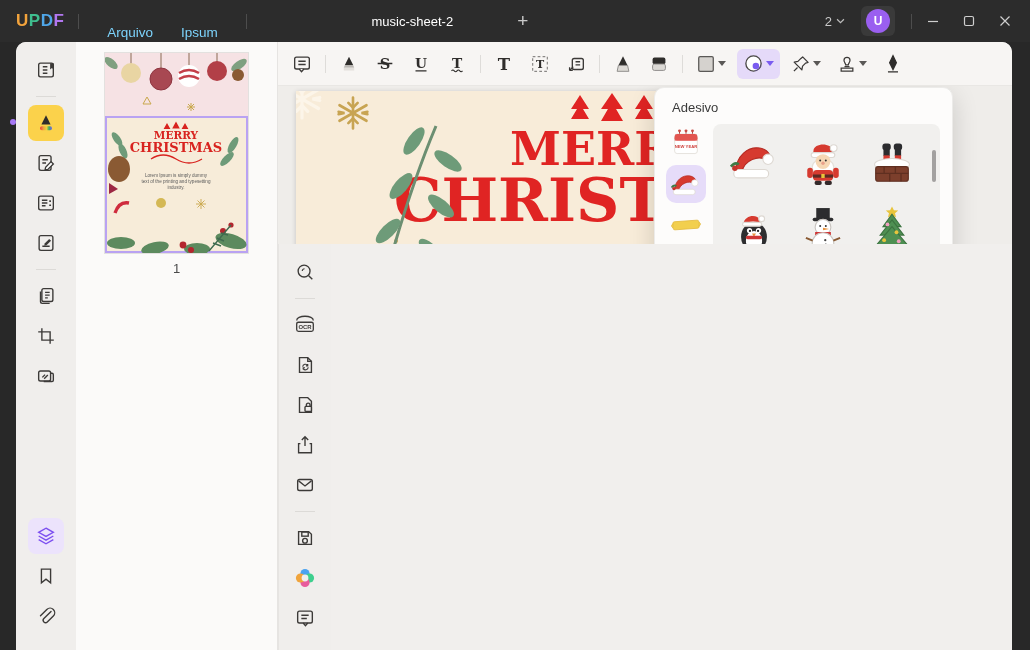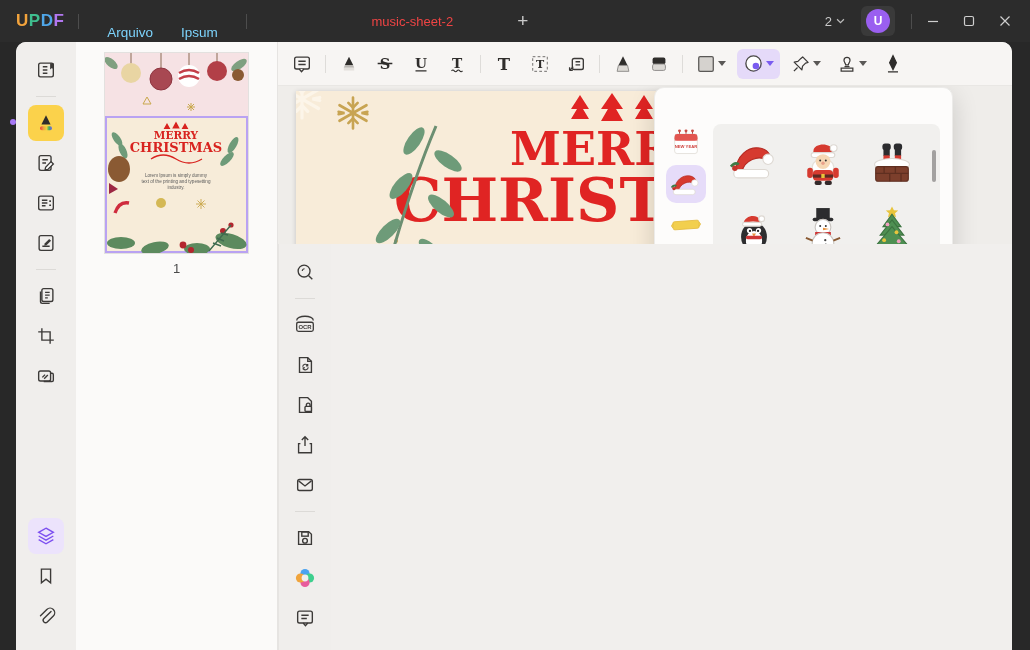--- a/index.html
+++ b/index.html
@@ -6,21 +6,21 @@
   body{
     width:1030px;height:650px;overflow:hidden;position:relative;
     background:#282828;font-family:"Liberation Sans",sans-serif;
     -webkit-font-smoothing:antialiased;
   }
   
   .titlebar{position:absolute;left:0;top:0;width:1030px;height:42px;background:#2c2c2c;display:flex;align-items:center;}
   .logo{font-weight:bold;font-size:17px;letter-spacing:.5px;margin-left:16px;}
   .tb-divider{width:1px;height:15px;background:#4d4d4d;margin:0 14px;}
   .menu-item{color:#7dd3fc;font-size:13.5px;padding:0 14px;cursor:default;margin-top:22px;}
-  .tab-inactive{color:#ef4444;font-size:13px;margin-left:64px;width:175px;text-align:center;}
+  .tab-inactive{color:#ffffff;font-size:13px;margin-left:64px;width:175px;text-align:center;}
   .tab-active{
     height:34px;margin-top:8px;background:#3d3d3d;border-radius:8px 8px 0 0;
     display:flex;align-items:center;padding:0 12px;width:193px;color:#ebebeb;font-size:13px;
   }
   .tab-active .tab-title{flex:1;text-align:center;white-space:nowrap;}
   .icon-btn{display:flex;align-items:center;justify-content:center;cursor:default;}
   .plus-btn{color:#c9c9c9;font-size:19px;width:30px;text-align:center;margin-left:8px;}
   .win-count{color:#c9c9c9;font-size:13px;display:flex;align-items:center;gap:4px;margin-left:auto;}
   .avatar-wrap{width:34px;height:30px;background:#3a3a3a;border-radius:6px;display:flex;align-items:center;justify-content:center;margin:0 10px 0 16px;}
   .avatar{width:24px;height:24px;border-radius:50%;background:#9a5ff0;color:#fff;font-size:12px;font-weight:bold;display:flex;align-items:center;justify-content:center;}
@@ -554,20 +554,21 @@
           <g stroke="#c9ad68" stroke-width="1.5" fill="none">
             <path d="M548 548 q26-18 52-12 M560 572 q22-14 48-10"></path>
             <circle cx="576" cy="540" r="3"></circle>
               <circle cx="596" cy="534" r="2.6"></circle>
               <circle cx="584" cy="566" r="2.6"></circle>
           </g>
         </g>
       </svg>
 
       <div class="sticker-panel">
+        <div class="sticker-title">Adesivo</div>
         <div class="cat-rail" id="cat-rail">
             <div class="cat-item">
               <svg viewBox="0 0 42 42">
                 <g stroke="#a33a34" stroke-width="1.2">
                   <path d="M13 6 v4 M21 6 v4 M29 6 v4" fill="none"></path>
                 </g>
                 <circle cx="13" cy="6" r="1.8" fill="#c94a44"></circle>
                 <circle cx="21" cy="6" r="1.8" fill="#c94a44"></circle>
                 <circle cx="29" cy="6" r="1.8" fill="#c94a44"></circle>
                 <rect x="7" y="10" width="28" height="24" rx="3" fill="#fff" stroke="#e0dcd6"></rect>

